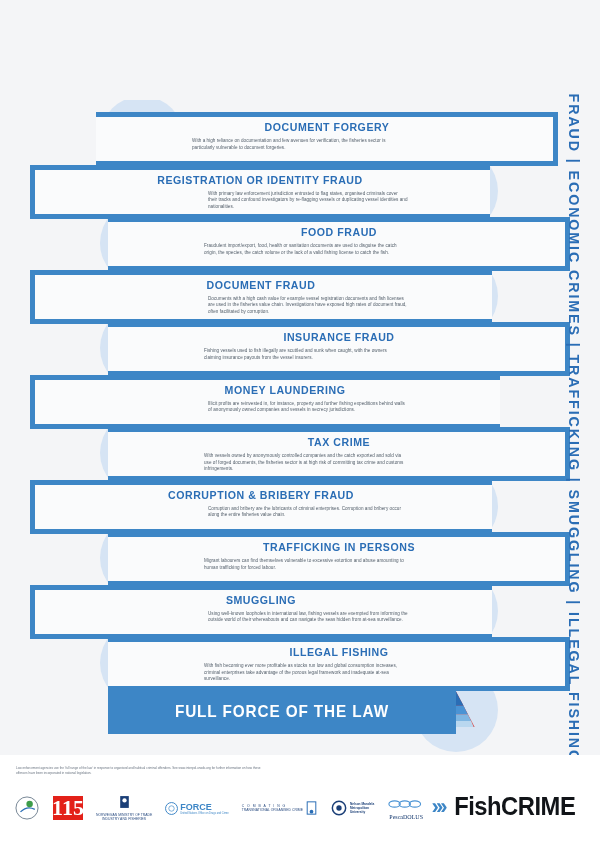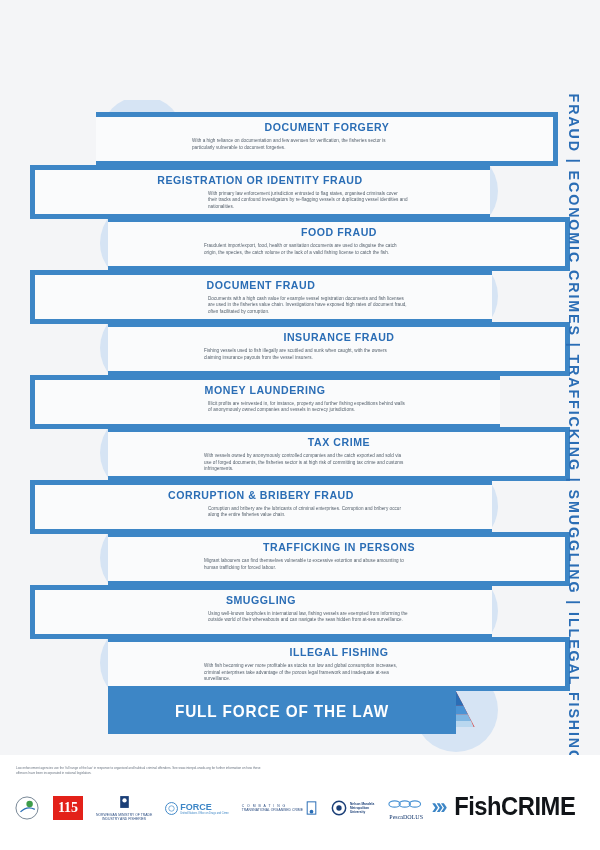--- a/index.html
+++ b/index.html
@@ -139,21 +139,21 @@
   .logos {
     position: absolute; left: 14px; top: 790px;
     height: 36px;
     display: flex; align-items: center; gap: 13px;
   }
   .logo { display: flex; align-items: center; }
   .logo-txt { font-size: 3.4px; color: #2a4c80; line-height: 4.2px; }
 
   .l115 {
     width: 30px; height: 24px; background: #e32119;
-    color: #fff; font-weight: bold; font-size: 14px;
+    color: #fff; font-weight: bold; font-size: 22px;
     display: flex; align-items: center; justify-content: center;
     font-family: "Liberation Serif", serif;
   }
   .unodc-wrap { display: flex; align-items: center; gap: 2px; }
   .unodc-name { color: #3d86c6; font-weight: bold; font-size: 9px; }
   .unodc-sub { color: #3d86c6; font-size: 2.6px; }
 
   .fishcrime {
     position: absolute; right: 22px; top: 792px;
     display: flex; align-items: center; gap: 6px;
@@ -357,21 +357,21 @@
           <div class="row-title" style="top: 9px;">DOCUMENT FRAUD</div>
           <div class="row-body" style="top: 26px; left: 178px; width: 200px;">Documents with a high cash value for example vessel registration documents and fish licenses are used in the fisheries value chain. Investigations have exposed high rates of document fraud, often facilitated by corruption.</div>
         </div>
         <div class="row" style="left: 108px; top: 222px; width: 462px; height: 54px;">
           <div class="band-top"></div>
           <div class="band-bot"></div>
           <div class="band-side" style="right: 0px;"></div>
           <div class="row-title" style="top: 9px;">INSURANCE FRAUD</div>
           <div class="row-body" style="top: 26px; left: 96px; width: 200px;">Fishing vessels used to fish illegally are scuttled and sunk when caught, with the owners claiming insurance payouts from the vessel insurers.</div>
         </div>
-        <div class="row" style="left: 30px; top: 274.5px; width: 470px; height: 54px;">
+        <div class="row" style="left: 30px; top: 274.5px; width: 470px; height: 54px; padding-left: 20px;">
           <div class="band-top"></div>
           <div class="band-bot"></div>
           <div class="band-side" style="left: 0px;"></div>
           <div class="row-title" style="top: 9px;">MONEY LAUNDERING</div>
           <div class="row-body" style="top: 26px; left: 178px; width: 200px;">Illicit profits are reinvested in, for instance, property and further fishing expeditions behind walls of anonymously owned companies and vessels in secrecy jurisdictions.</div>
         </div>
         <div class="row" style="left: 108px; top: 327px; width: 462px; height: 54px;">
           <div class="band-top"></div>
           <div class="band-bot"></div>
           <div class="band-side" style="right: 0px;"></div>

